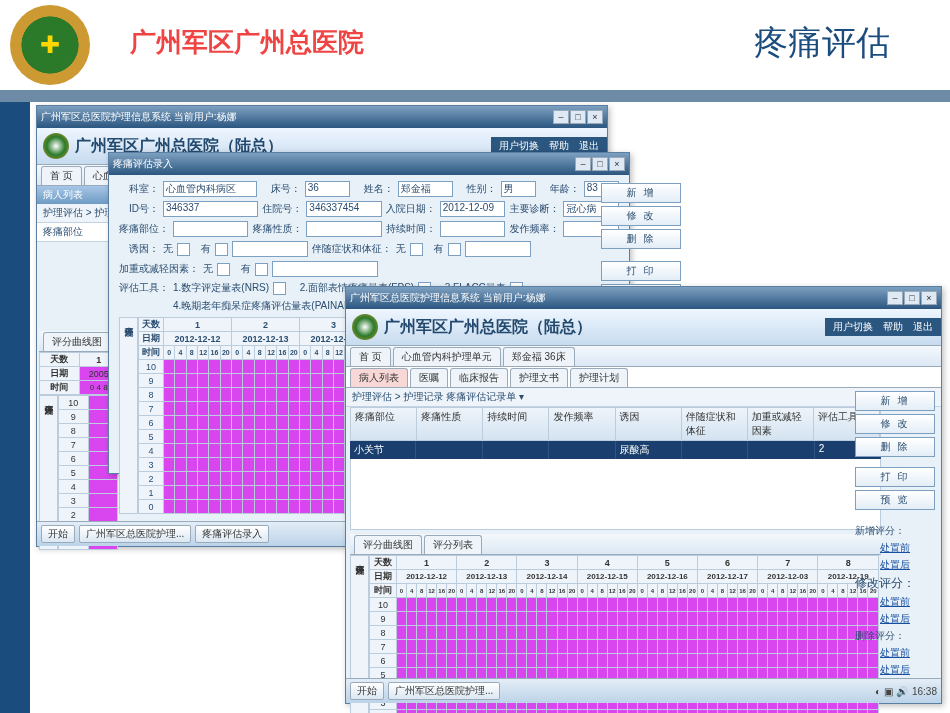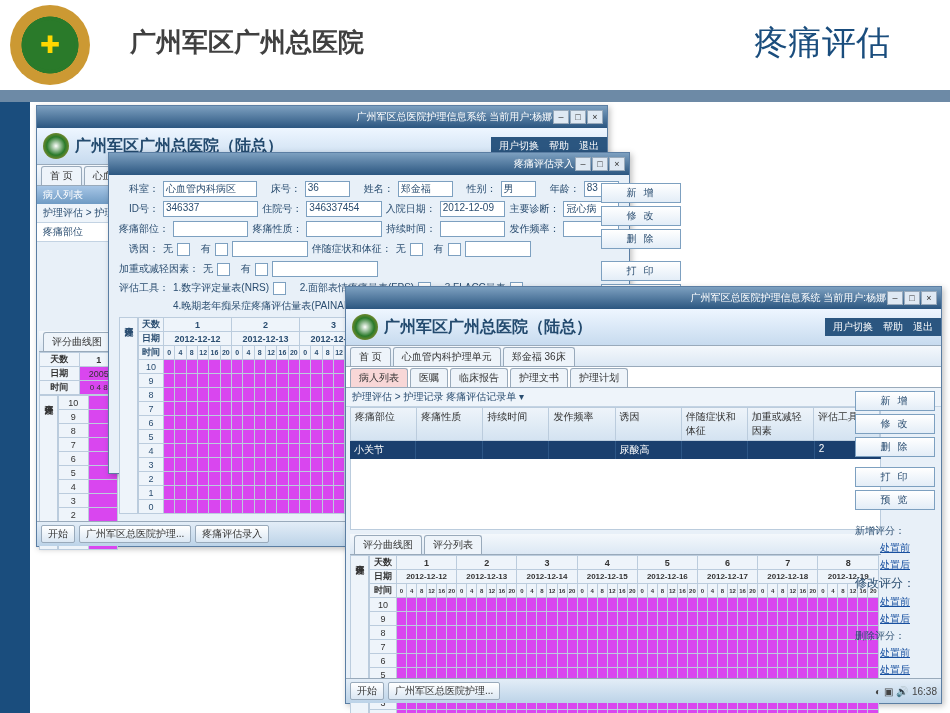--- a/index.html
+++ b/index.html
@@ -33,21 +33,21 @@
     border-radius: 50%;
     display: flex; align-items: center; justify-content: center;
     color: gold;
     font-size: 24px;
   }
   .hosp-name {
     position: absolute;
     left: 130px; top: 25px;
     font-size: 26px;
     font-weight: bold;
-    color: #404040;
+    color: #ef4444;
   }
   .page-title-big {
     position: absolute;
     right: 60px; top: 20px;
     font-size: 34px;
     color: #1a4d7d;
   }
   .bar {
     position: absolute;
     left: 0; right: 0; top: 90px;
@@ -68,21 +68,21 @@
     background: #e8f0f8;
     box-shadow: 2px 2px 6px rgba(0,0,0,0.25);
   }
   .win-titlebar {
     height: 18px;
     background: linear-gradient(#7da0c0, #2b5680);
     color: #fff;
     font-size: 10px;
     padding: 2px 4px;
     display: flex;
-    justify-content: flex-end;
+    justify-content: space-between;
     align-items: center;
   }
   .win-controls span {
     display:inline-block;
     width:14px; height:12px;
     background:#dfe9f3;
     color:#333;
     text-align:center;
     line-height:12px;
     font-size:9px;
@@ -758,21 +758,21 @@
               <th colspan="6">8</th>
             </tr>
             <tr>
               <th>日期</th>
               <th colspan="6" style="font-size:8px;">2012-12-12</th>
               <th colspan="6" style="font-size:8px;">2012-12-13</th>
               <th colspan="6" style="font-size:8px;">2012-12-14</th>
               <th colspan="6" style="font-size:8px;">2012-12-15</th>
               <th colspan="6" style="font-size:8px;">2012-12-16</th>
               <th colspan="6" style="font-size:8px;">2012-12-17</th>
-              <th colspan="6" style="font-size:8px;">2012-12-18</th>
+              <th colspan="6" style="font-size:8px;">2012-12-03</th>
               <th colspan="6" style="font-size:8px;">2012-12-19</th>
             </tr>
             <tr>
               <th>时间</th>
               <th style="font-size:6px;">0</th>
               <th style="font-size:6px;">4</th>
               <th style="font-size:6px;">8</th>
               <th style="font-size:6px;">12</th>
               <th style="font-size:6px;">16</th>
               <th style="font-size:6px;">20</th>

